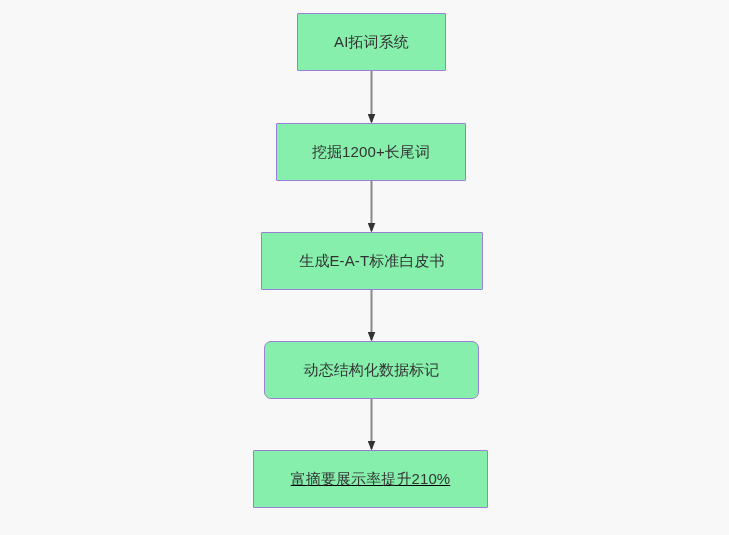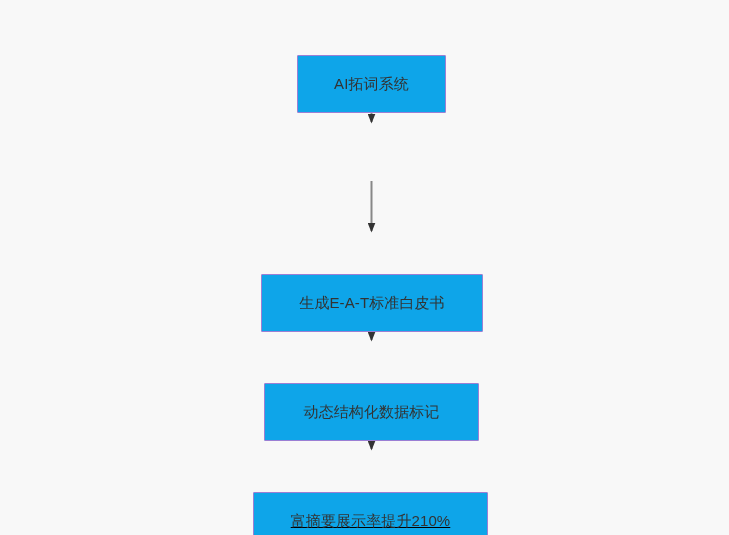--- a/index.html
+++ b/index.html
@@ -22,41 +22,40 @@
     position: absolute;
     left: 0;
     top: 0;
     width: 729px;
     height: 535px;
     pointer-events: none;
   }
   .node {
     position: absolute;
     box-sizing: border-box;
-    background: #0ea5e9;
+    background: #86efac;
     border: 1.5px solid #9b7fd4;
     border-radius: 1px;
     display: flex;
     align-items: center;
     justify-content: center;
     height: 58px;
-    margin-top: 42px;
   }
   .node-label {
     font-size: 15px;
     color: #333333;
     line-height: 1.2;
     white-space: nowrap;
     letter-spacing: 0.1px;
   }
   
   .n0 { left: 297px; top: 13px;  width: 149px; }
   .n1 { left: 276px; top: 123px; width: 190px; }
   .n2 { left: 261px; top: 232px; width: 222px; align-items: center; }
-  .n3 { left: 264px; top: 341px; width: 215px; }
+  .n3 { left: 264px; top: 341px; width: 215px; border-radius: 7px; }
   .n4 { left: 253px; top: 450px; width: 235px; text-decoration: underline; }
 </style>
 </head>
 <body>
 
 <div id="flowchart">
 
   <svg class="edge-layer" viewBox="0 0 729 535" width="729" height="535">
     <defs>
       <marker id="arrowhead" markerWidth="10" markerHeight="8" refX="8.4" refY="4" orient="auto" markerUnits="userSpaceOnUse">
@@ -70,20 +69,23 @@
 
     <line x1="371.5" y1="290" x2="371.5" y2="340" stroke="#888888" stroke-width="2" marker-end="url(#arrowhead)"></line>
 
     <line x1="371.5" y1="399" x2="371.5" y2="449" stroke="#888888" stroke-width="2" marker-end="url(#arrowhead)"></line>
   </svg>
 
   <div class="node n0">
     <span class="node-label">AI拓词系统</span>
   </div>
 
+  <div class="node n1">
+    <span class="node-label">挖掘1200+长尾词</span>
+  </div>
 
   <div class="node n2">
     <span class="node-label">生成E-A-T标准白皮书</span>
   </div>
 
   <div class="node n3">
     <span class="node-label">动态结构化数据标记</span>
   </div>
 
   <div class="node n4">

